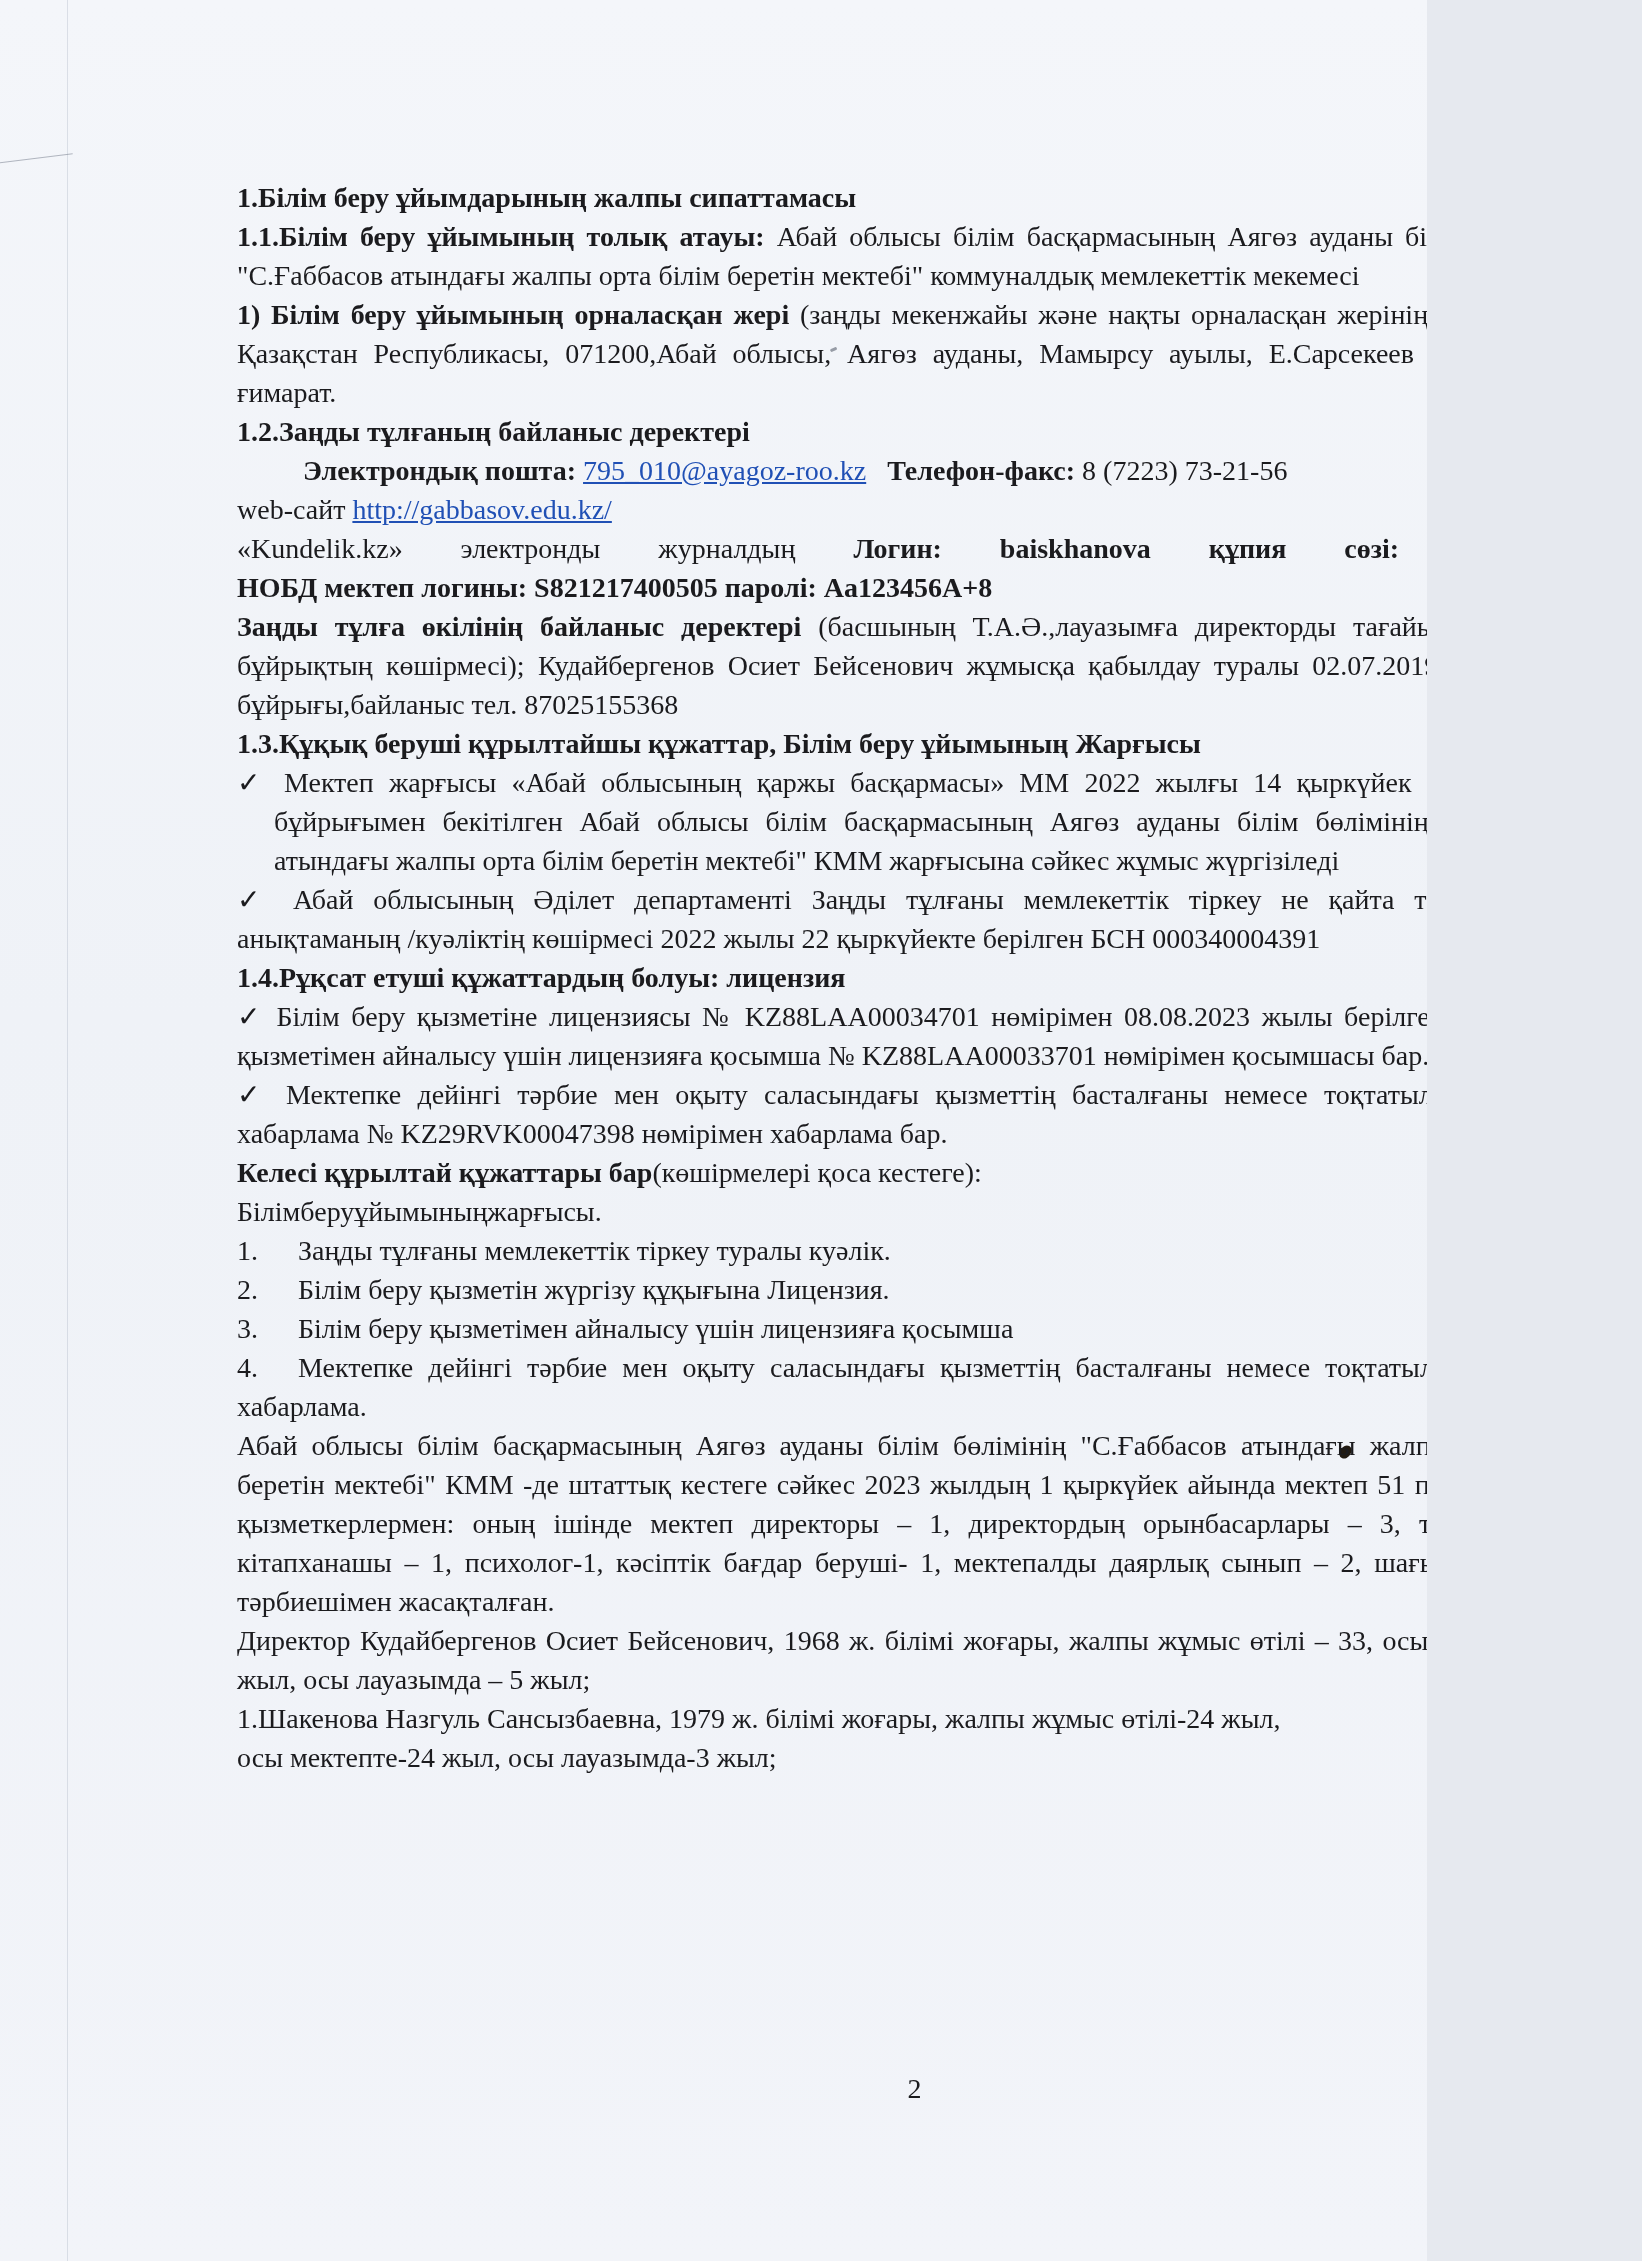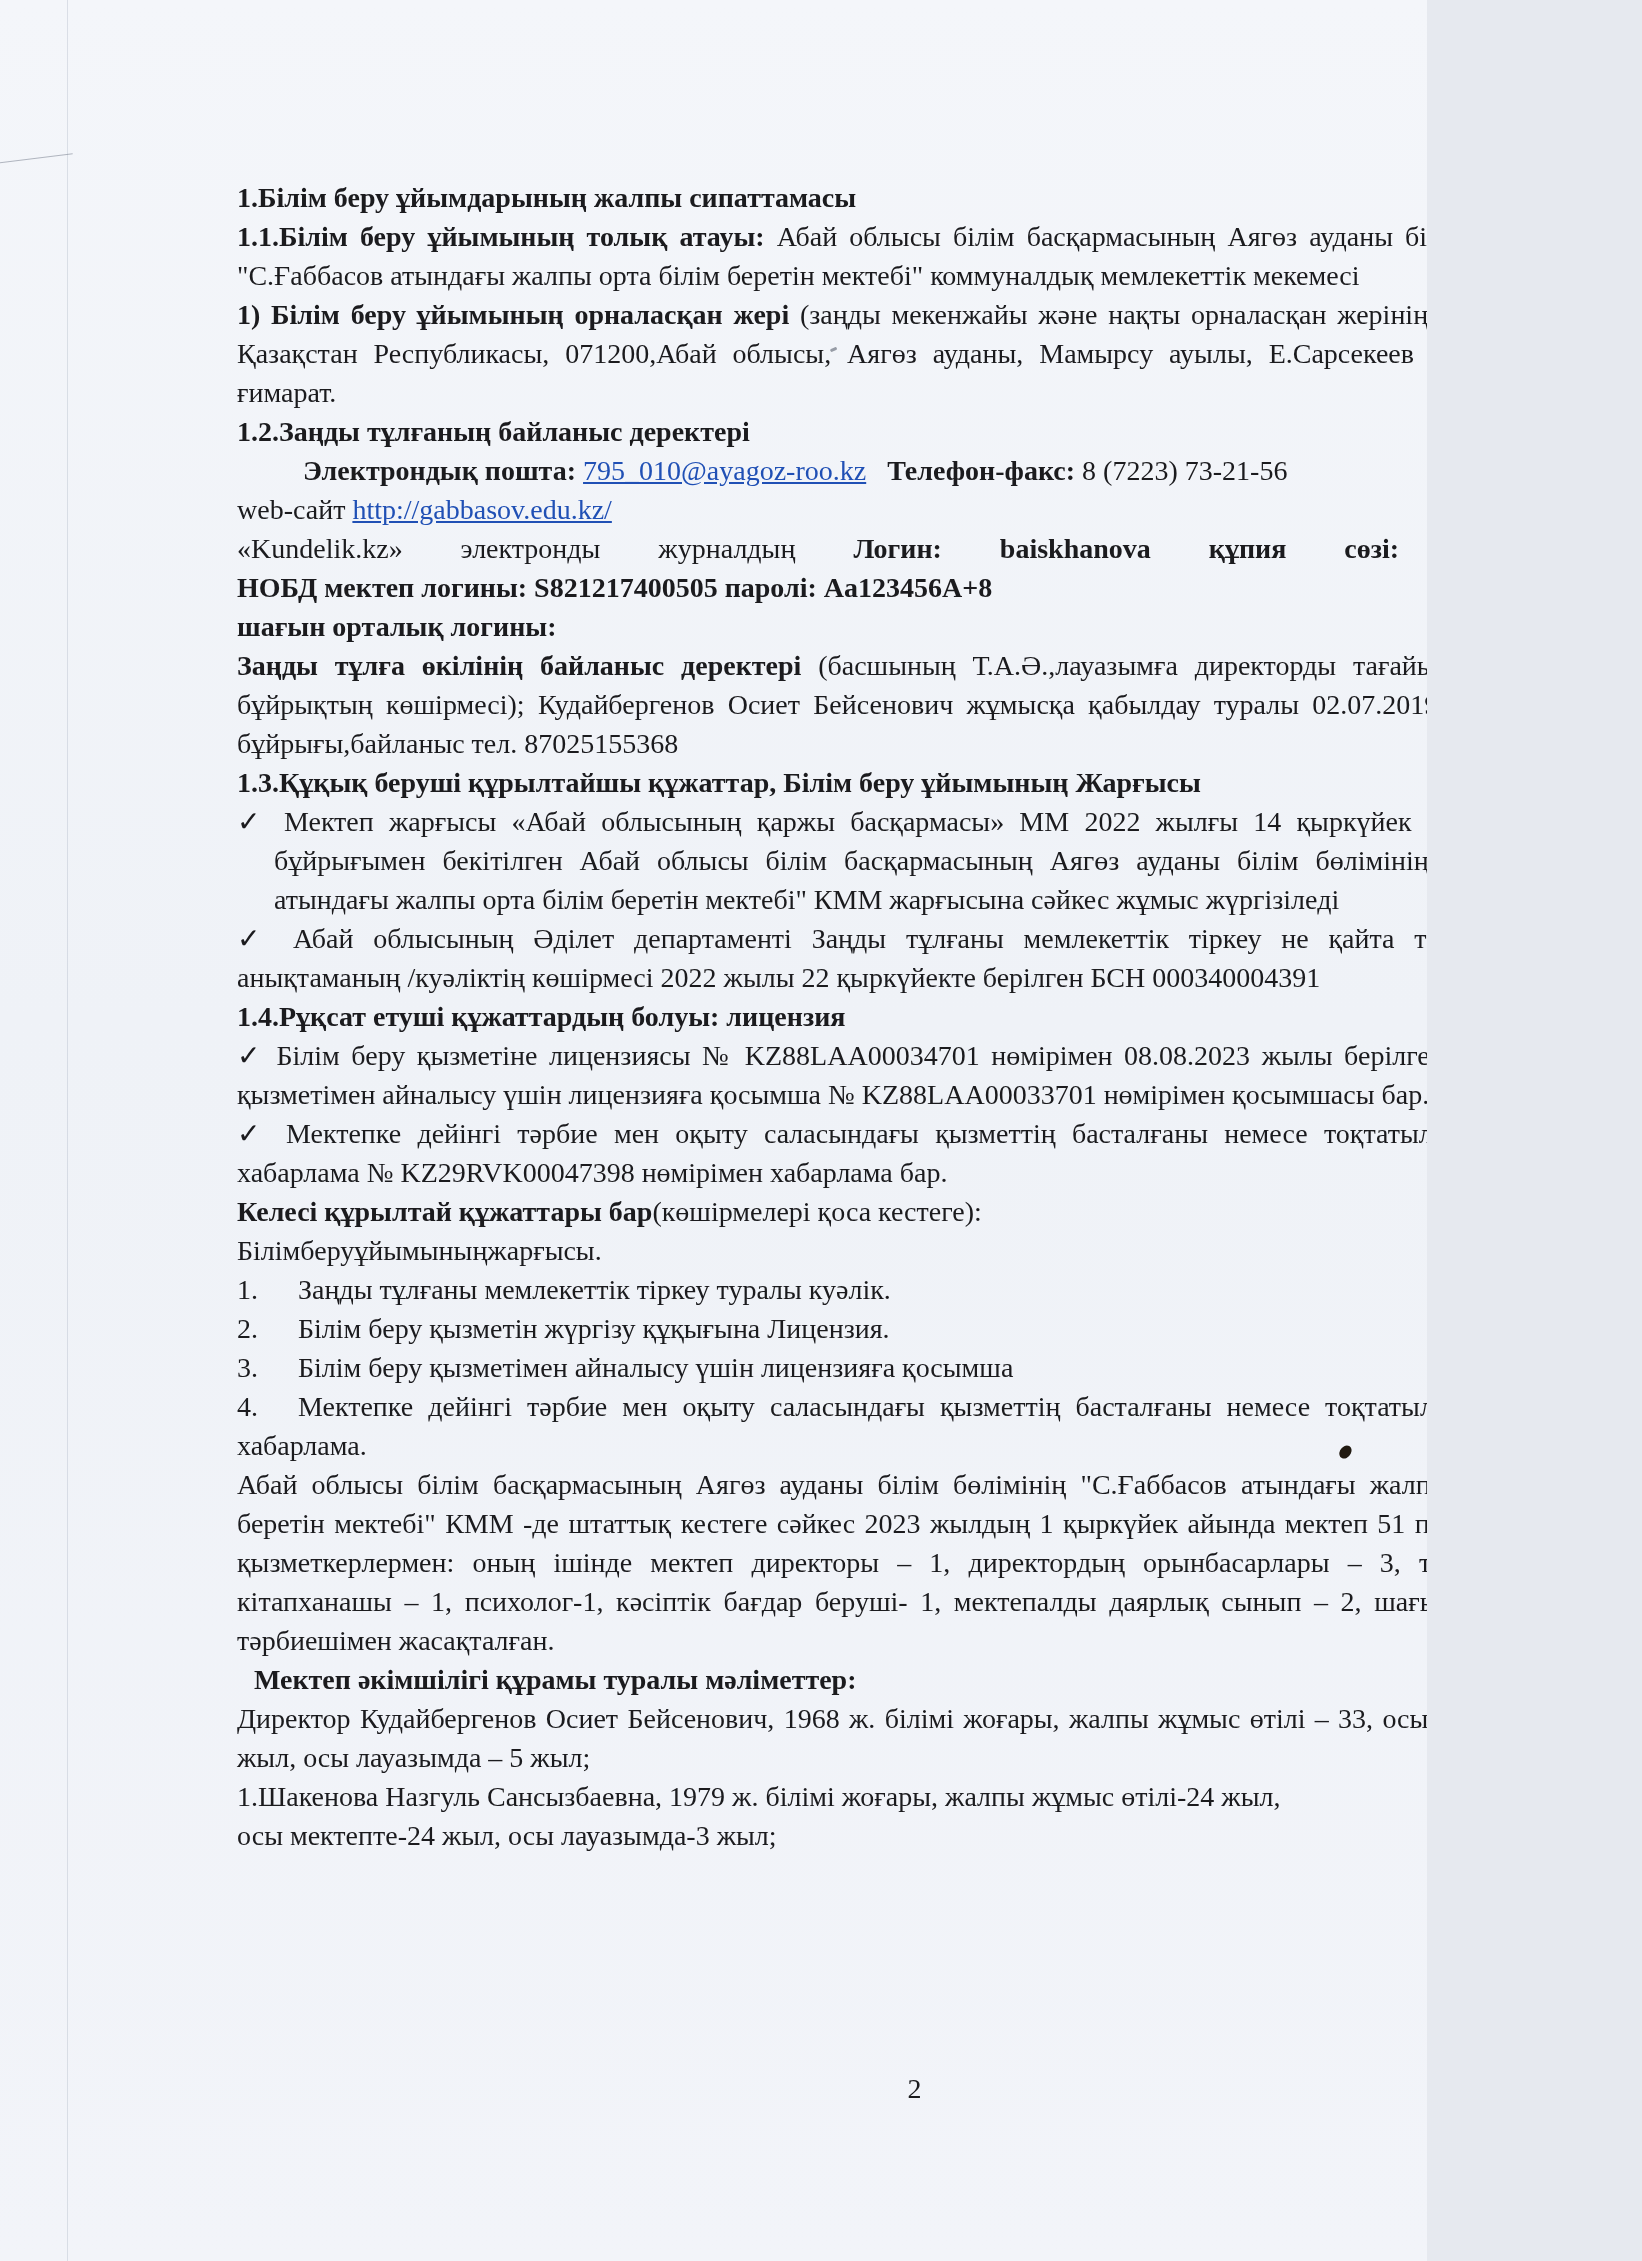--- a/index.html
+++ b/index.html
@@ -70,21 +70,20 @@
     <p><span class="b">1.2.Заңды тұлғаның байланыс деректері</span></p>
 
     <p class="ind"><span class="b">Электрондық пошта: </span><span class="link">795_010@ayagoz-roo.kz</span><span class="b gap">Телефон-факс: </span><span>8 (7223) 73-21-56</span></p>
 
     <p><span>web-сайт </span><span class="link">http://gabbasov.edu.kz/</span></p>
 
     <p class="stretch"><span>«Kundelik.kz» электронды журналдың </span><span class="b">Логин: baiskhanova құпия сөзі: Asem123@</span></p>
 
     <p><span class="b">НОБД мектеп логины: S821217400505  паролі: Aa123456A+8</span></p>
 
-    <p><span class="b">шағын орталық логины:</span></p>
 
     <p><span class="b">Заңды тұлға өкілінің байланыс деректері </span><span>(басшының Т.А.Ә.,лауазымға директорды тағайындау туралы бұйрықтың көшірмесі); Кудайбергенов Осиет Бейсенович жұмысқа қабылдау туралы  02.07.2019 жыл №186  бұйрығы,байланыс тел. 87025155368</span></p>
 
     <p><span class="b">1.3.Құқық беруші  құрылтайшы құжаттар, Білім беру ұйымының Жарғысы</span></p>
 
     <p class="hang"><span>✓ Мектеп жарғысы «Абай облысының  қаржы басқармасы» ММ 2022 жылғы 14 қыркүйек  № П 10 н/қ бұйрығымен бекітілген Абай облысы білім басқармасының Аягөз ауданы білім бөлімінің "С.Ғаббасов атындағы жалпы орта білім беретін мектебі" КММ жарғысына сәйкес жұмыс жүргізіледі</span></p>
 
     <p><span>✓ Абай облысының Әділет департаменті Заңды тұлғаны мемлекеттік тіркеу не қайта тіркеу туралы анықтаманың /куәліктің көшірмесі 2022 жылы 22   қыркүйекте   берілген БСН 000340004391</span></p>
 
     <p><span class="b">1.4.Рұқсат етуші құжаттардың болуы: лицензия</span></p>
@@ -100,21 +99,20 @@
     <p><span class="num">1.</span><span>Заңды тұлғаны мемлекеттік тіркеу туралы куәлік.</span></p>
 
     <p><span class="num">2.</span><span>Білім беру қызметін жүргізу құқығына Лицензия.</span></p>
 
     <p><span class="num">3.</span><span>Білім беру қызметімен айналысу үшін лицензияға қосымша</span></p>
 
     <p><span class="num">4.</span><span>Мектепке дейінгі тәрбие мен оқыту саласындағы қызметтің басталғаны немесе тоқтатылғаны туралы хабарлама.</span></p>
 
     <p><span>Абай облысы білім басқармасының Аягөз ауданы білім бөлімінің "С.Ғаббасов атындағы жалпы орта білім беретін мектебі" КММ -де штаттық кестеге сәйкес 2023 жылдың 1 қыркүйек айында мектеп 51 педагогикалық қызметкерлермен: оның ішінде мектеп директоры – 1, директордың орынбасарлары – 3, тәлімгер – 1, кітапханашы – 1, психолог-1, кәсіптік бағдар беруші- 1, мектепалды даярлық сынып – 2, шағын орталық 5 тәрбиешімен жасақталған.</span></p>
 
-    <p class="ind-sm"><span class="b">Мектеп әкімшілігі құрамы туралы мәліметтер:</span></p>
 
     <p><span>Директор Кудайбергенов Осиет Бейсенович, 1968 ж. білімі жоғары, жалпы жұмыс өтілі – 33, осы мектепте – 5 жыл,  осы лауазымда – 5 жыл;</span></p>
 
 
     <p><span>1.Шакенова Назгуль Сансызбаевна, 1979 ж. білімі жоғары, жалпы жұмыс өтілі-24 жыл,</span></p>
 
     <p><span>осы мектепте-24 жыл,  осы лауазымда-3 жыл;</span></p>
 
   </div>
 

